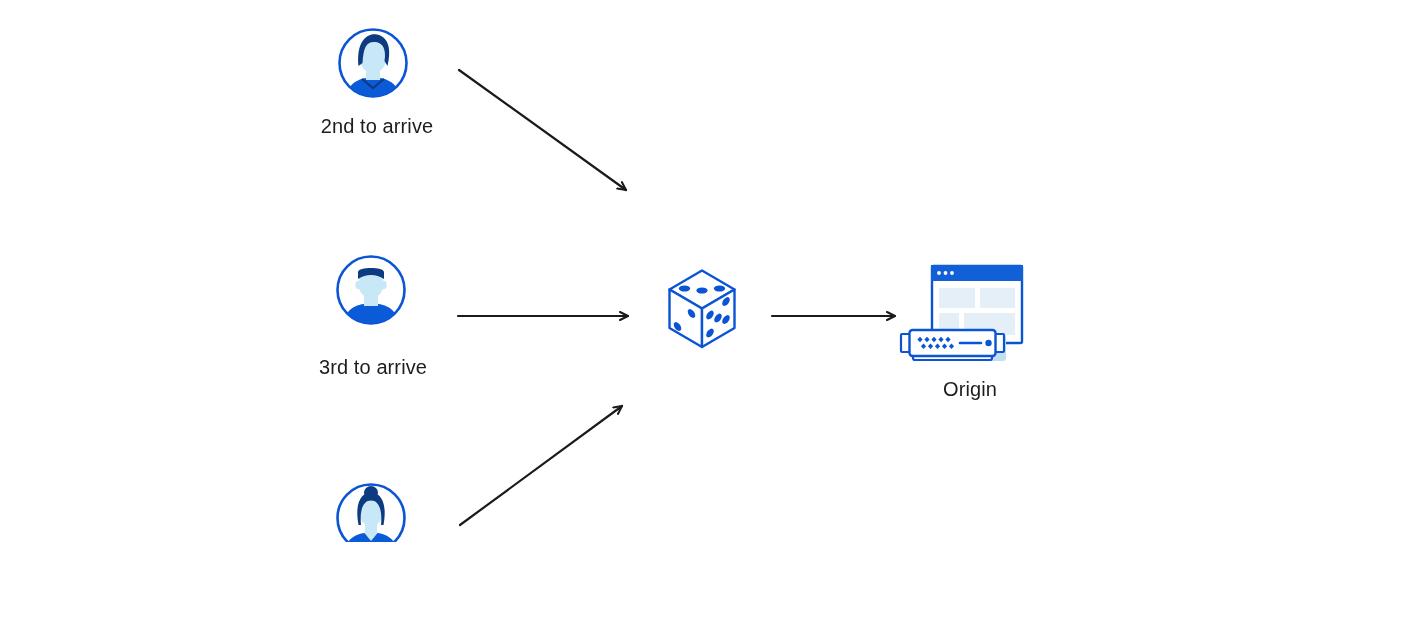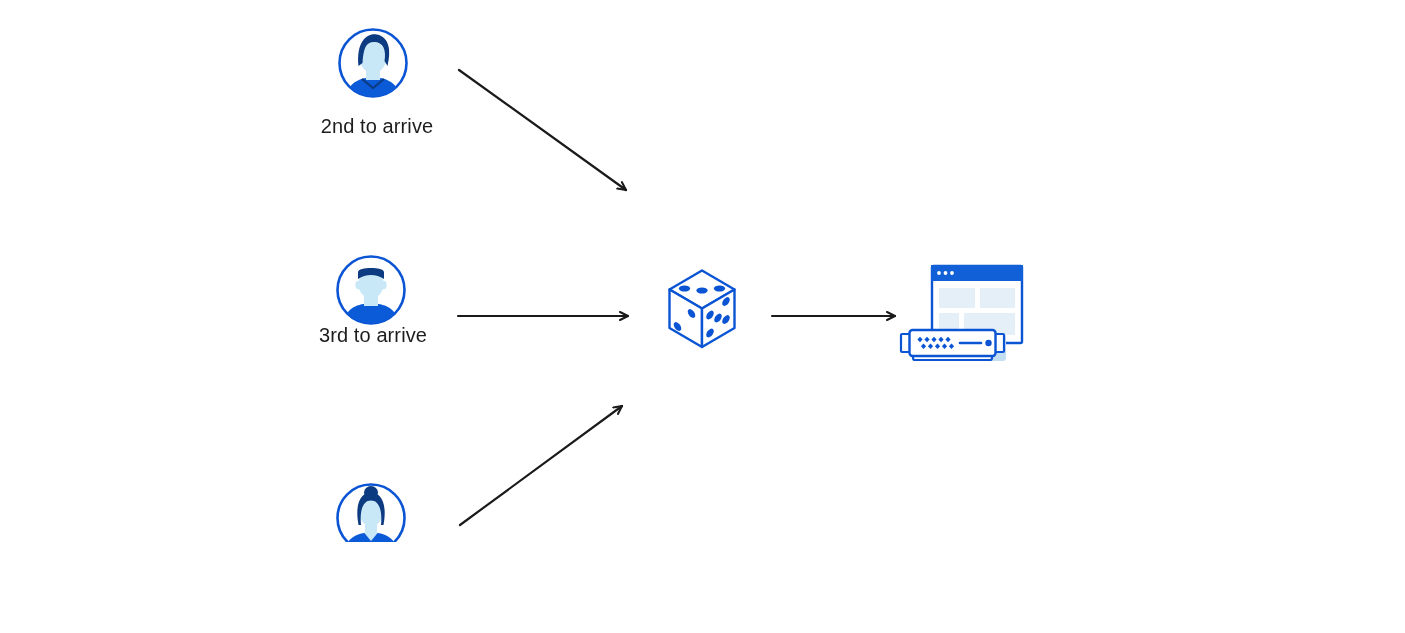--- a/index.html
+++ b/index.html
@@ -80,21 +80,21 @@
     <circle cx="38" cy="38" r="33.5" class="fill-white stroke-blue" stroke-width="2.6"></circle>
     <g clip-path="url(#av2clip)">
       <path class="fill-shirt" d="M9,76 C11,56 24,51.5 38,51.5 C52,51.5 65,56 67,76 Z"></path>
       <rect class="fill-face" x="31" y="41" width="14" height="13"></rect>
       <ellipse class="fill-face" cx="25.5" cy="33" rx="3.2" ry="4.2"></ellipse>
       <ellipse class="fill-face" cx="50.5" cy="33" rx="3.2" ry="4.2"></ellipse>
       <ellipse class="fill-face" cx="38" cy="32" rx="12.5" ry="14.5"></ellipse>
       <path class="fill-navy" d="M25,27 L25,20 C25,14.5 51,14.5 51,20 L51,27 C43,21.5 33,21.5 25,27 Z"></path>
     </g>
   </svg>
-  <div class="node-label" style="left:288px;top:324px">3rd to arrive</div>
+  <div class="node-label" style="left:288px;top:356px">3rd to arrive</div>
 
   <svg class="abs" style="left:333px;top:480px" width="76" height="76" viewBox="0 0 76 76">
     <defs>
         <clipPath id="av3clip">
           <circle cx="38" cy="38" r="33.3"></circle>
         </clipPath>
       </defs>
     <circle cx="38" cy="38" r="33.5" class="fill-white stroke-blue" stroke-width="2.6"></circle>
     <g clip-path="url(#av3clip)">
       <path class="fill-shirt" d="M10,76 C12,57 25,52.5 38,52.5 C51,52.5 64,57 66,76 Z"></path>
@@ -155,14 +155,15 @@
       <path d="M52,78.7 l2.6,2.8 -2.6,2.8 -2.6,-2.8 Z"></path>
       <path d="M27.5,85.5 l2.6,2.8 -2.6,2.8 -2.6,-2.8 Z"></path>
       <path d="M34.5,85.5 l2.6,2.8 -2.6,2.8 -2.6,-2.8 Z"></path>
       <path d="M41.5,85.5 l2.6,2.8 -2.6,2.8 -2.6,-2.8 Z"></path>
       <path d="M48.5,85.5 l2.6,2.8 -2.6,2.8 -2.6,-2.8 Z"></path>
       <path d="M55.5,85.5 l2.6,2.8 -2.6,2.8 -2.6,-2.8 Z"></path>
     </g>
     <line class="stroke-blue" x1="64" y1="85" x2="85" y2="85" stroke-width="2.6" stroke-linecap="round"></line>
     <circle class="fill-blue" cx="92.5" cy="85" r="3.2"></circle>
   </svg>
+  <div class="node-label" style="left:885px;top:378px">Origin</div>
 
 </div>
 
 </body></html>

